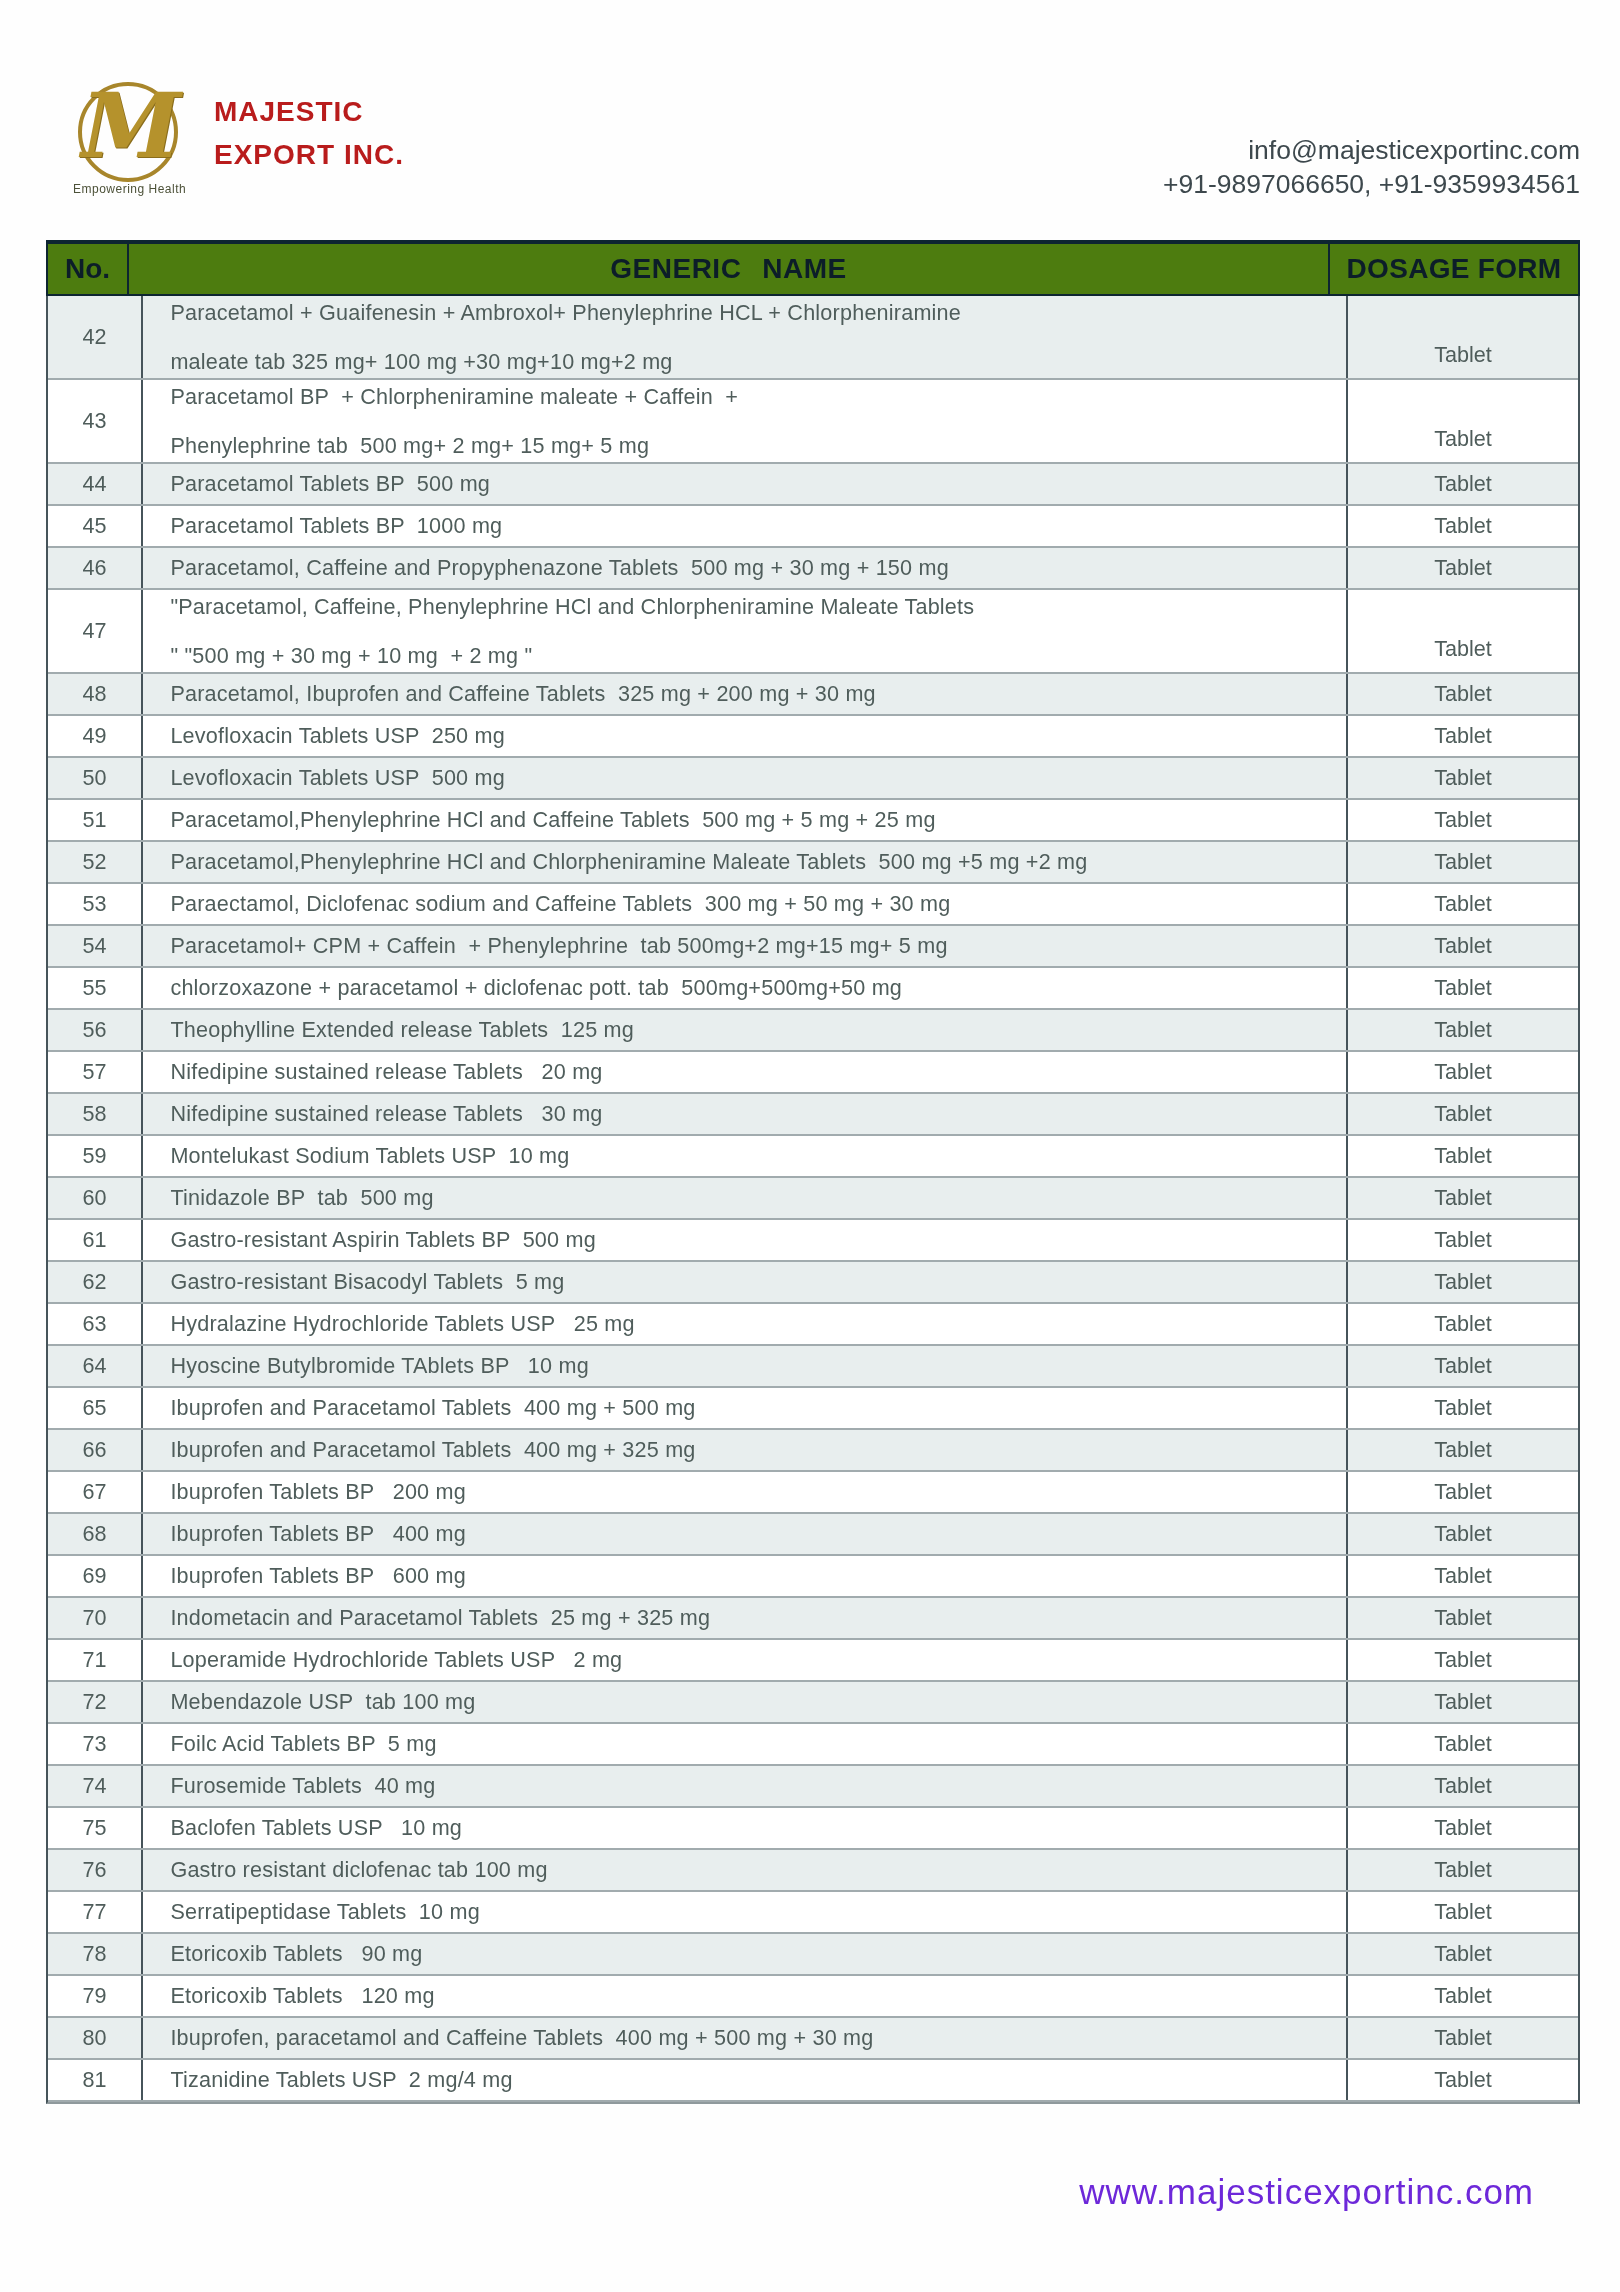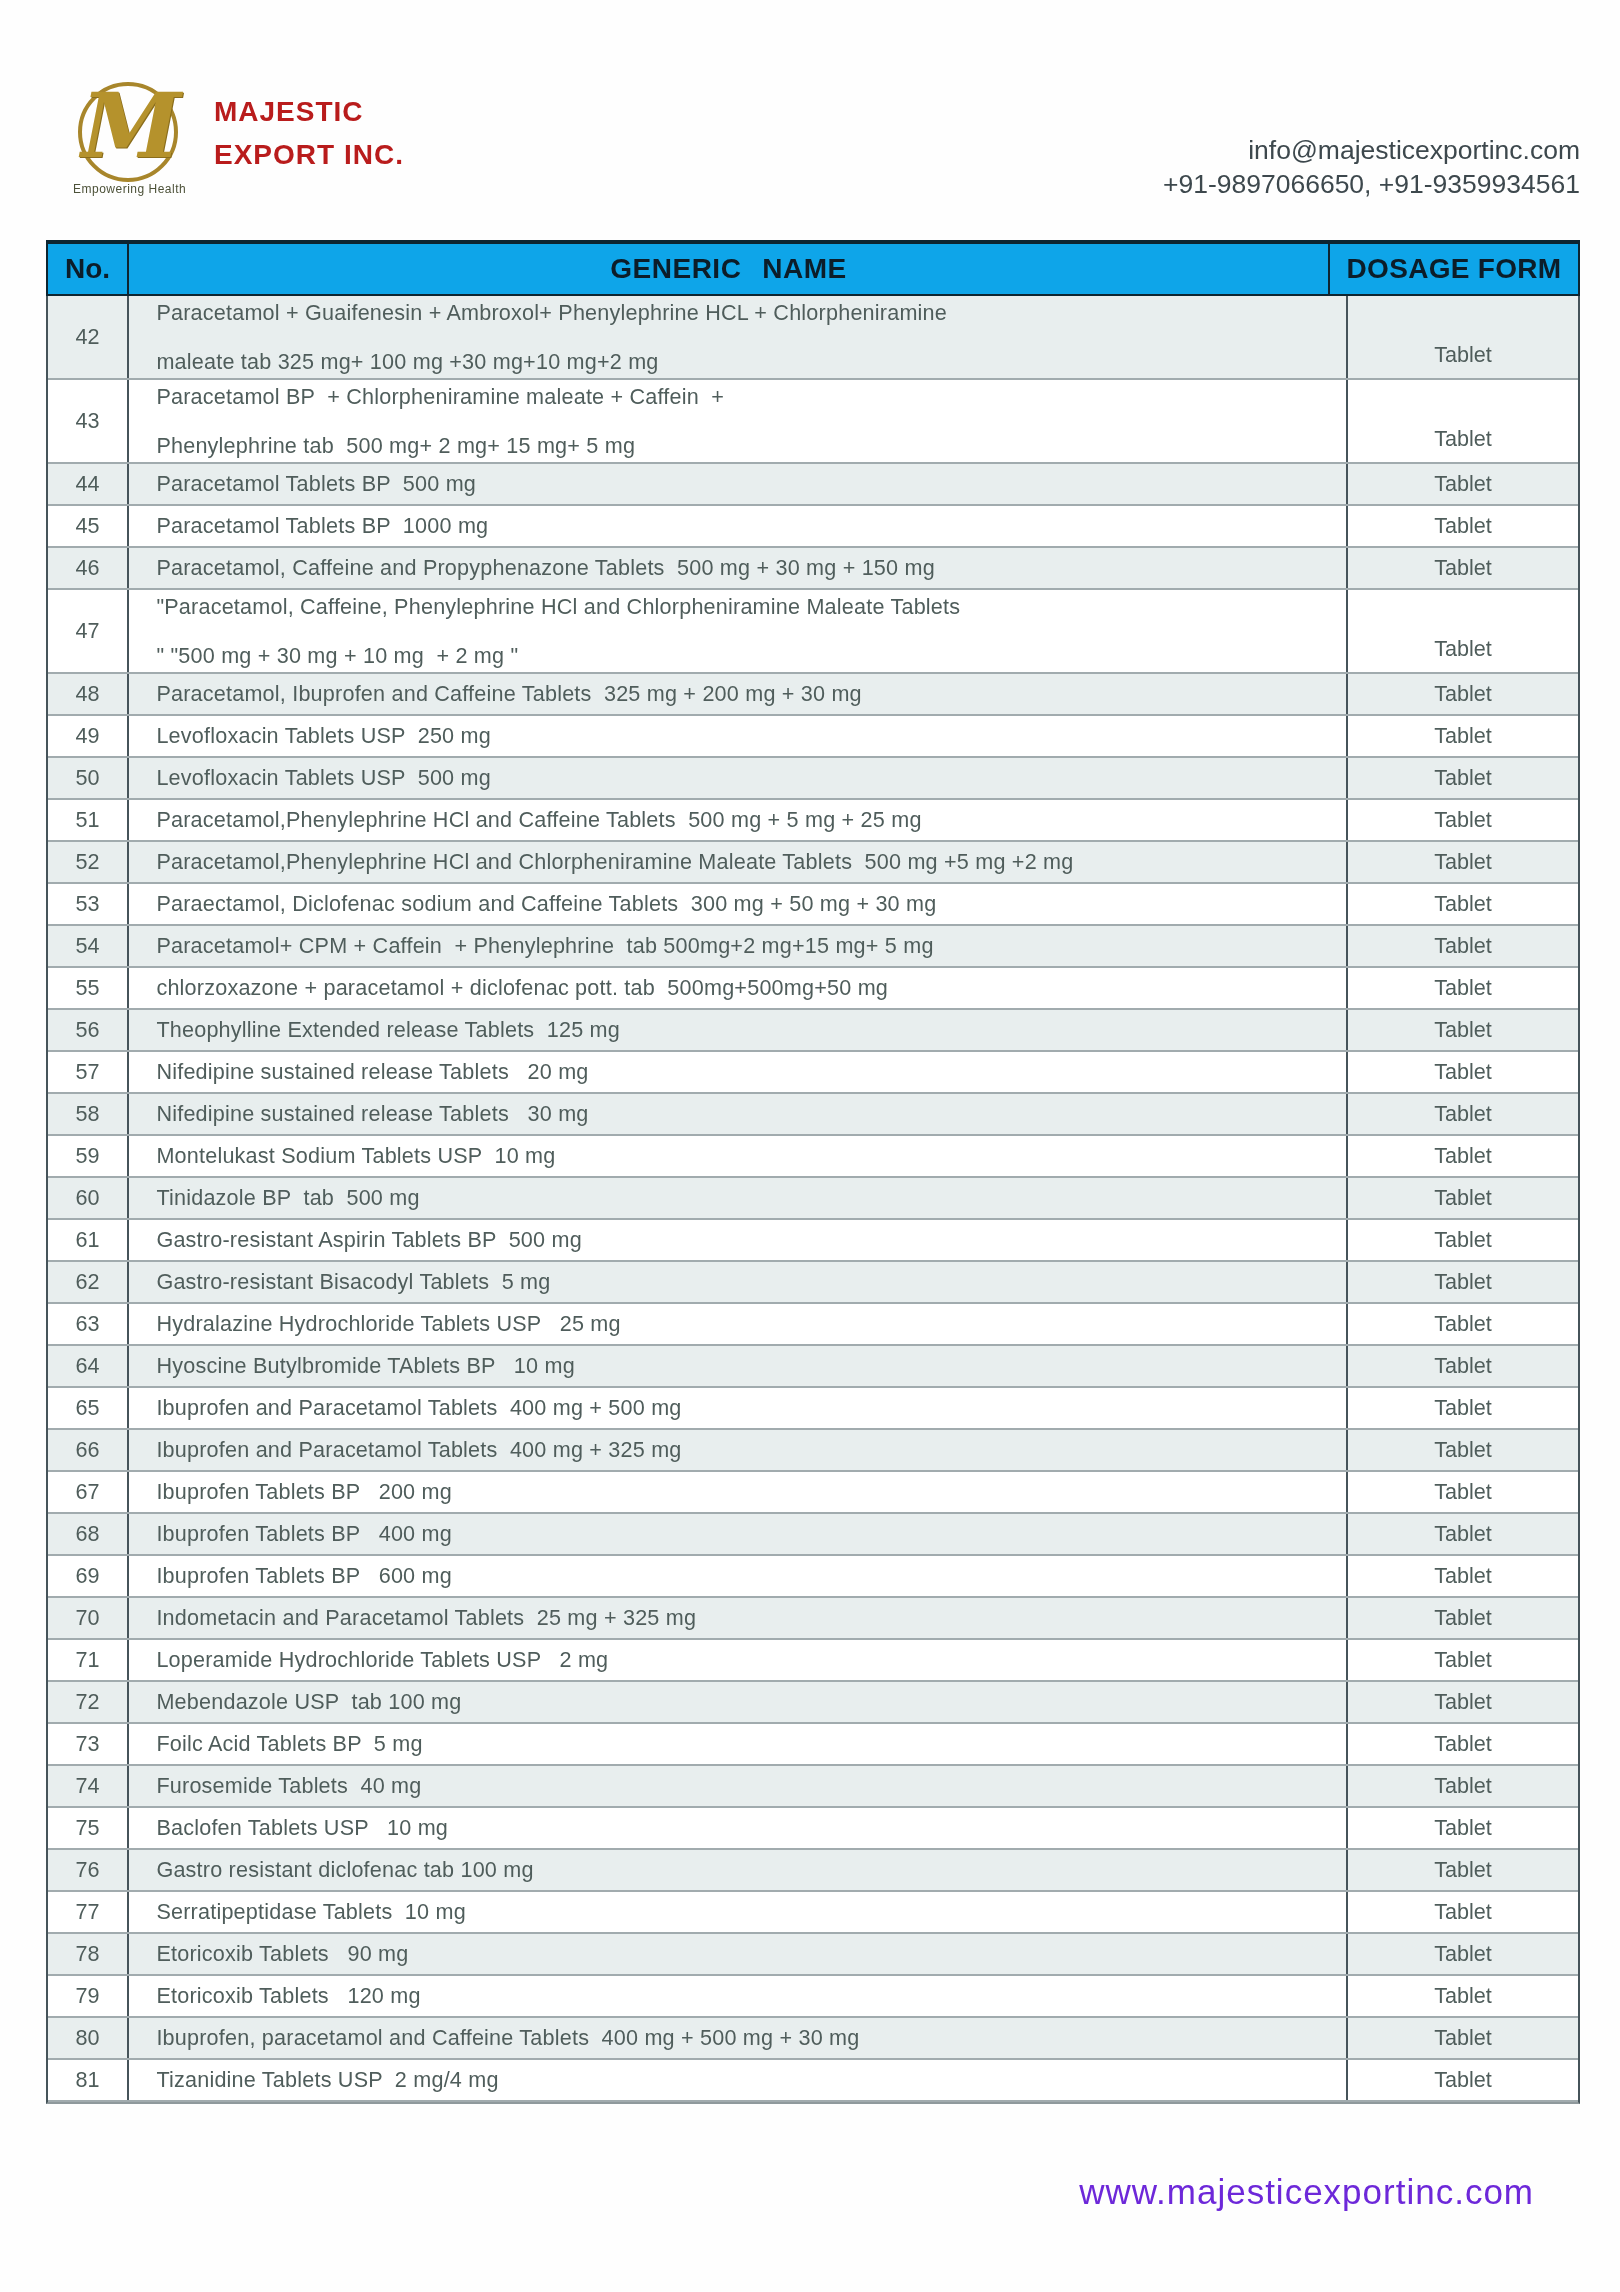--- a/index.html
+++ b/index.html
@@ -16,36 +16,36 @@
   .logo-text{position:absolute;left:214px;top:90px;font-weight:bold;font-size:28px;
         line-height:43px;letter-spacing:1px;color:#b91c1c;}
   .tagline{position:absolute;left:73px;top:182px;font-size:12px;color:#4c5138;letter-spacing:0.5px;}
 
   
   .contact{position:absolute;right:40px;top:133px;text-align:right;font-size:26.5px;
         line-height:34px;color:#3d484d;}
 
   
   .price-table{position:absolute;left:46px;top:240px;width:1534px;box-sizing:border-box;}
-  .thead{display:flex;height:50px;box-sizing:content-box;background:#0ea5e9;
+  .thead{display:flex;height:50px;box-sizing:content-box;background:#4d7c0f;
         border:2.9px solid #0d2531;border-top-width:4.9px;
         font-weight:bold;font-size:28px;color:#0c1d29;}
   .hc{display:flex;align-items:center;justify-content:center;box-sizing:border-box;}
   .hc.no{width:81px;border-right:2.9px solid #0d2531;}
   .hc.name{flex:1;border-right:2.9px solid #0d2531;word-spacing:0.45em;letter-spacing:0.5px;}
   .hc.form{width:248px;letter-spacing:0.3px;}
 
   .tbody{border-left:2px solid #46545a;border-right:2px solid #46545a;
         border-bottom:2px solid #8f999c;}
   .trow{display:flex;height:42px;box-sizing:border-box;border-bottom:2px solid #a1abae;
         background:#ffffff;color:#4f5d5b;}
   .trow:nth-child(odd){background:#e8eeee;}
   .trow.tall{height:84px;}
   .cell{display:flex;align-items:center;box-sizing:border-box;font-size:21.6px;}
-  .cell.no{width:81px;justify-content:center;border-right:2px solid #46545a;}
+  .cell.no{width:95px;justify-content:center;border-right:2px solid #46545a;}
   .cell.name{flex:1;padding-left:27.4px;white-space:pre;letter-spacing:0.2px;}
   .trow.tall .cell.name{flex-direction:column;align-items:flex-start;justify-content:center;gap:16px;}
   .line{height:41px;display:flex;align-items:center;white-space:pre;}
   .cell.form{width:232px;justify-content:center;border-left:2px solid #46545a;}
   .trow.tall .cell.form{align-items:flex-end;padding-bottom:9.8px;}
 
   
   .footer{position:absolute;right:86px;top:2172px;font-size:35px;color:#6d28d9;
         letter-spacing:1px;}
 </style>

